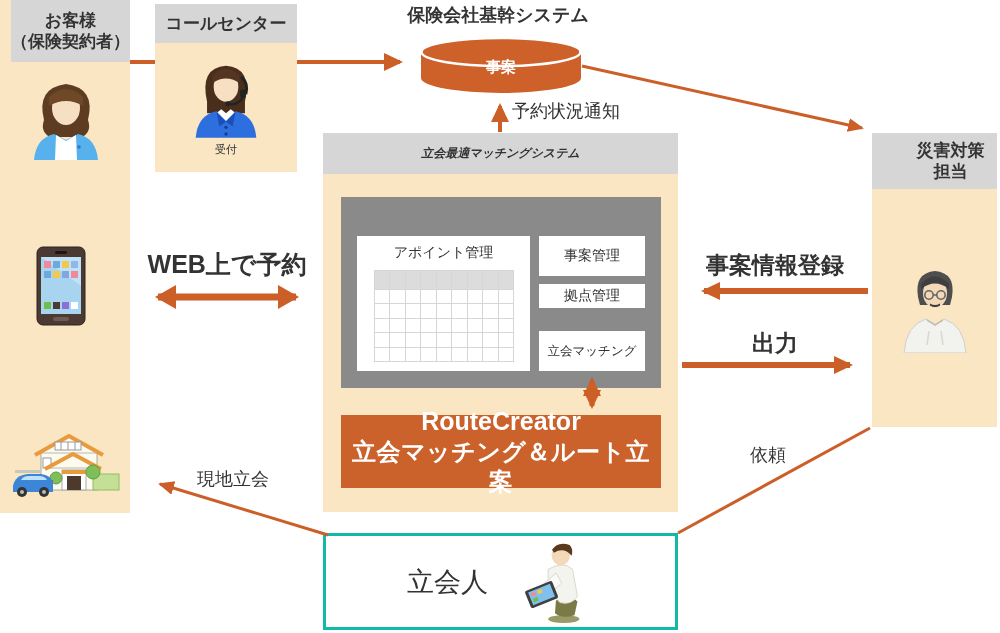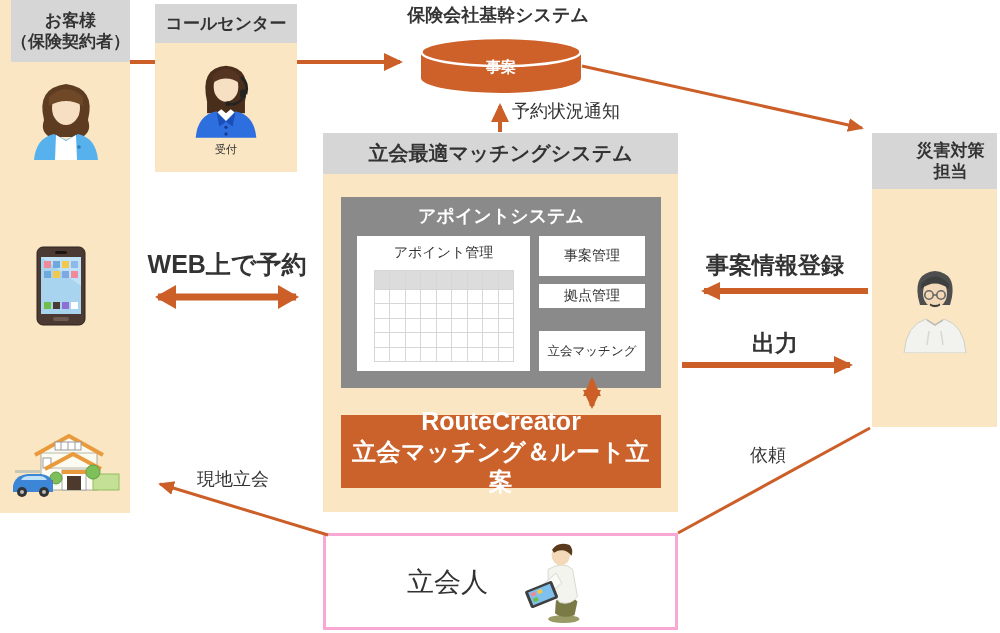--- a/index.html
+++ b/index.html
@@ -24,21 +24,21 @@
   .appt-grid{position:absolute;display:grid;background:#D6D6D6;gap:1px;border:1px solid #D6D6D6;}
   .grid-cell{background:#fff;}
   .grid-cell-header{background:#DCDCDC;}
   .sys-btn{position:absolute;background:#fff;display:flex;align-items:center;justify-content:center;
     font-size:14px;color:#333;}
   .route-box{position:absolute;background:#CB612B;color:#fff;display:flex;flex-direction:column;
     align-items:center;justify-content:center;text-align:center;line-height:1.25;}
   .route-brand{font-size:25px;font-weight:bold;}
   .route-sub{font-size:24px;font-weight:bold;letter-spacing:.5px;}
 
-  .witness-box{position:absolute;background:#fff;border:3px solid #f9a8d4;
+  .witness-box{position:absolute;background:#fff;border:3px solid #14b8a6;
     display:flex;align-items:center;justify-content:center;gap:26px;}
   .witness-title{font-size:27px;color:#333;}
 
   .db-label{position:absolute;color:#fff;font-weight:bold;font-size:15px;text-align:center;}
 </style>
 </head>
 <body>
 
 <div class="canvas">
 
@@ -142,26 +142,25 @@
   </div>
 
   <div class="lbl bold center" style="left:398px;top:3px;width:200px;font-size:18px;">保険会社基幹システム</div>
   <svg class="abs" style="left:420px;top:36px;" width="162" height="60" viewBox="0 0 162 60">
     <path d="M1,16 v26 a80,15 0 0 0 160,0 v-26 Z" fill="#CE6029"></path>
     <ellipse cx="81" cy="16" rx="79.5" ry="14" fill="#CE6029" stroke="#FFFFFF" stroke-width="2.5"></ellipse>
   </svg>
   <div class="db-label" style="left:420px;top:58px;width:162px;">事案</div>
 
   <div class="box" style="left:323px;top:133px;width:355px;height:379px;">
-    <div class="box-header" style="height:41px;font-size:20px;">
+    <div class="box-header" style="height:41px;font-size:12px;font-style:italic;">
       <div>立会最適マッチングシステム</div>
     </div>
 
     <div class="appt-box" style="left:18px;top:64px;width:320px;height:191px;">
-      <div class="appt-title">アポイントシステム</div>
       <div class="appt-panel" style="left:16px;top:39px;width:173px;height:135px;text-decoration:underline;">
         <div class="panel-title">アポイント管理</div>
         <div class="appt-grid" style="left: 17px; top: 34px; width: 138px; height: 90px; grid-template-columns: repeat(9, 1fr); grid-template-rows: 18px repeat(5, 1fr);">
             <div class="grid-cell grid-cell-header"></div>
             <div class="grid-cell grid-cell-header"></div>
             <div class="grid-cell grid-cell-header"></div>
             <div class="grid-cell grid-cell-header"></div>
             <div class="grid-cell grid-cell-header"></div>
             <div class="grid-cell grid-cell-header"></div>
             <div class="grid-cell grid-cell-header"></div>

